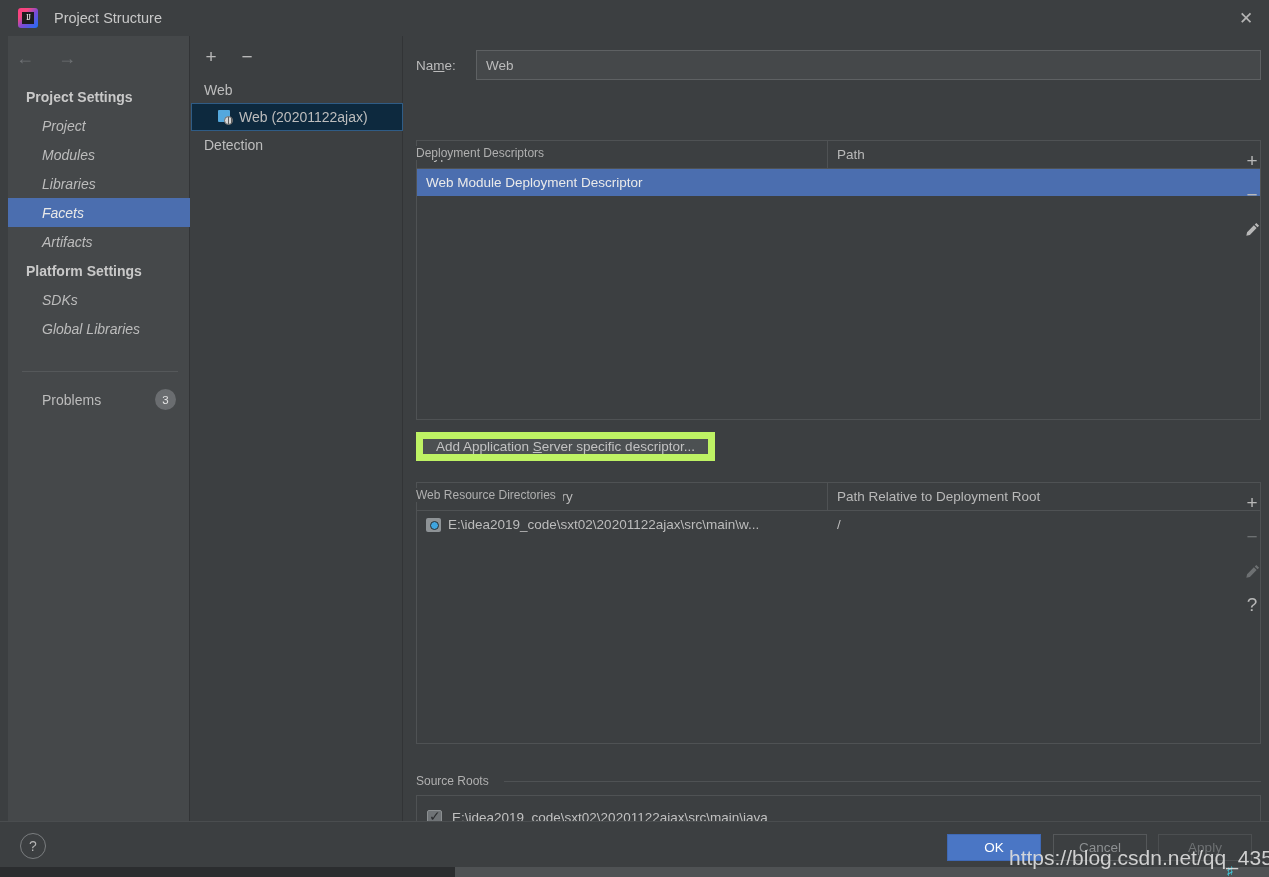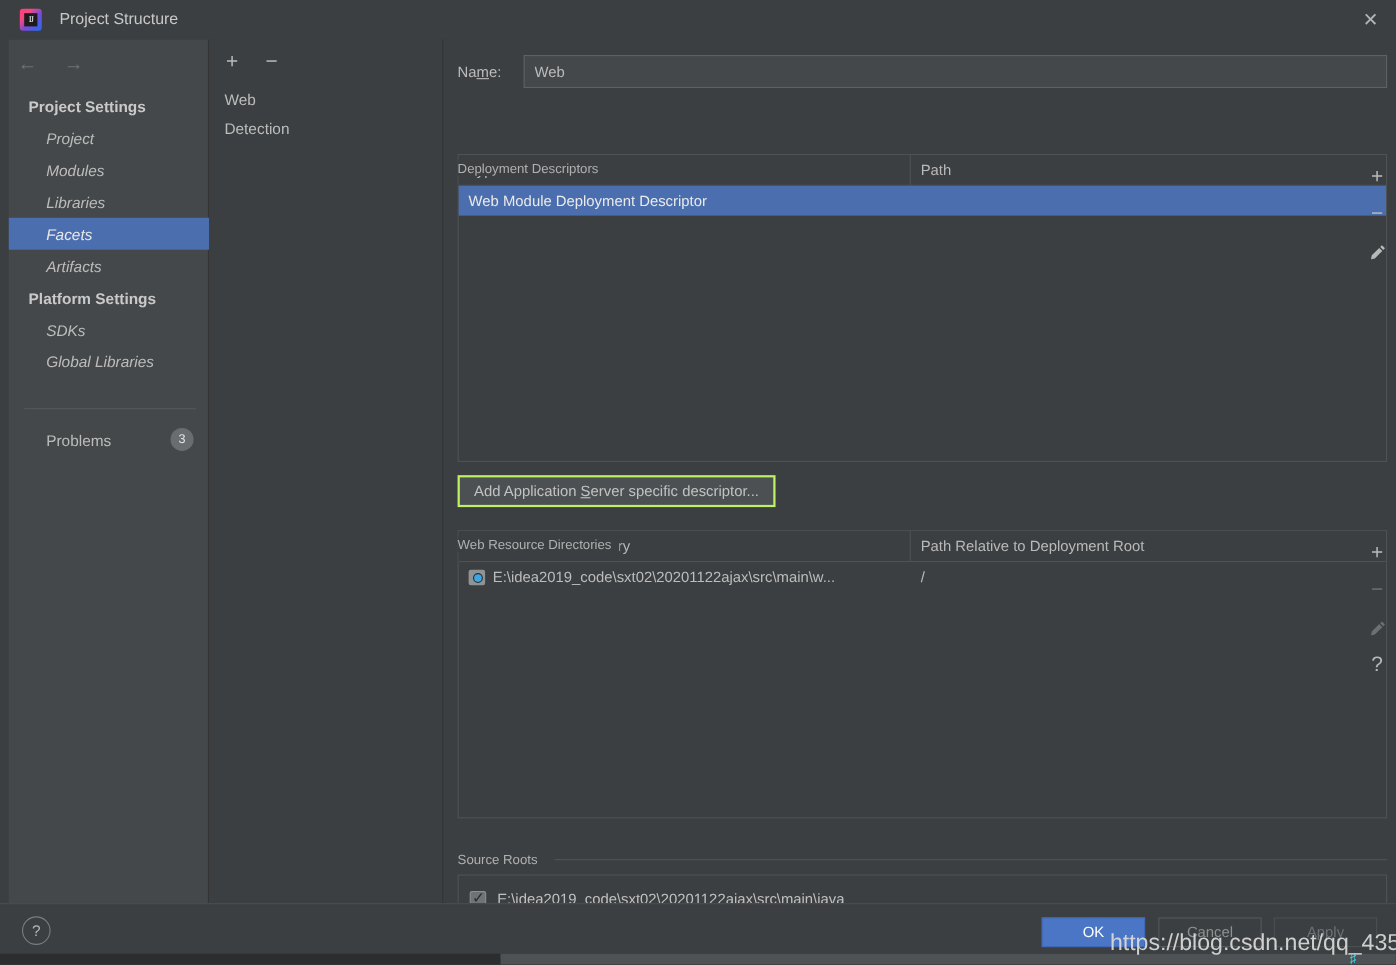--- a/index.html
+++ b/index.html
@@ -191,21 +191,21 @@
   }
   .vtb-btn {
     width: 30px; height: 34px; display:flex; align-items:center; justify-content:center;
     color: #b8b8b8; font-size: 19px; cursor: pointer; user-select:none;
   }
   .vtb-btn.dim { color: #6d7072; }
   .vtb-btn svg { display:block; }
 
   
   .btn {
-    background: #4c5052; border: 2px solid #bef264; color: #c2c2c2;
+    background: #4c5052; border: 7px solid #bef264; color: #c2c2c2;
     font-size: 13.5px; height: 29px; padding: 0 13px; cursor: pointer;
     font-family: "Liberation Sans", sans-serif;
   }
   #add-descriptor-btn {
     position: absolute; left: 12px; top: 396px; height: 29px;
   }
 
   
   #source-box {
     position: absolute; left: 12px; top: 759px; width: 845px; height: 44px;
@@ -316,20 +316,27 @@
 
   <div id="facet-panel">
     <div id="facet-toolbar">
       <div class="tb-btn">+</div>
       <div class="tb-btn">−</div>
     </div>
 
     <div id="facet-tree">
       <div class="tree-root">Web</div>
 
+      <div class="tree-child selected">
+        <span class="web-icon">
+          <span class="sq"></span>
+            <span class="globe"></span>
+        </span>
+        <span>Web (20201122ajax)</span>
+      </div>
 
       <div class="tree-root">Detection</div>
     </div>
   </div>
 
   <div id="main">
 
     <div id="name-row">
       <div id="name-label"><span>Na</span><u>m</u><span>e:</span></div>
       <input id="name-input" type="text" value="Web" style="">

